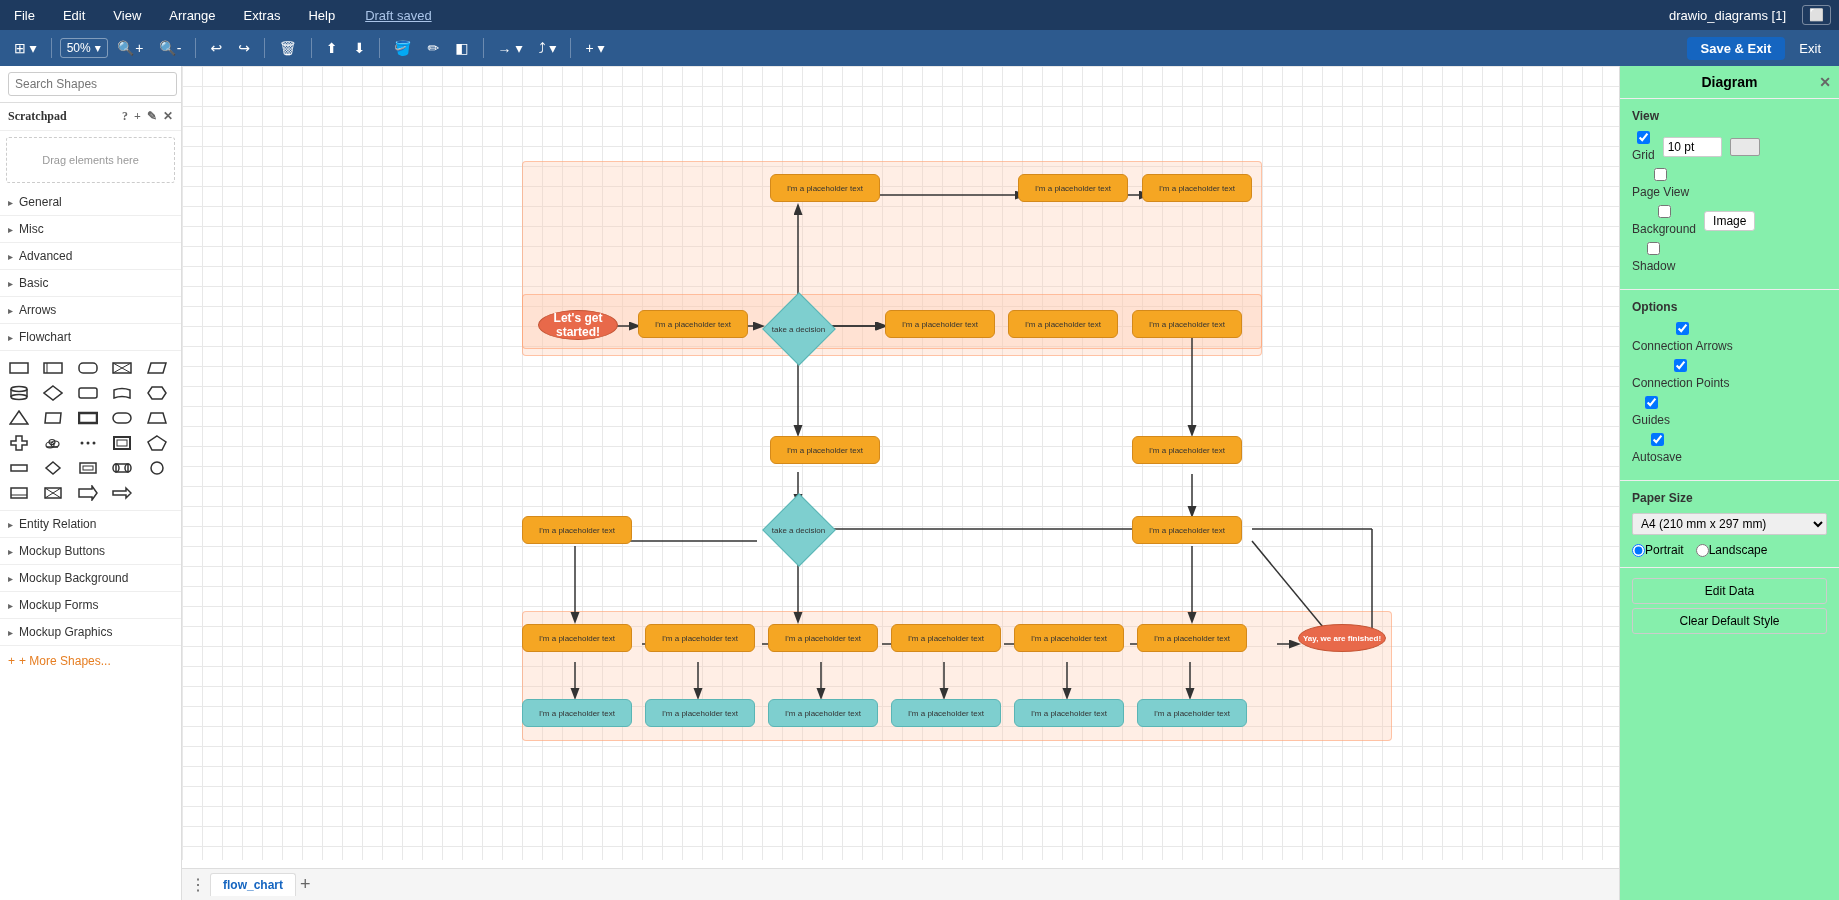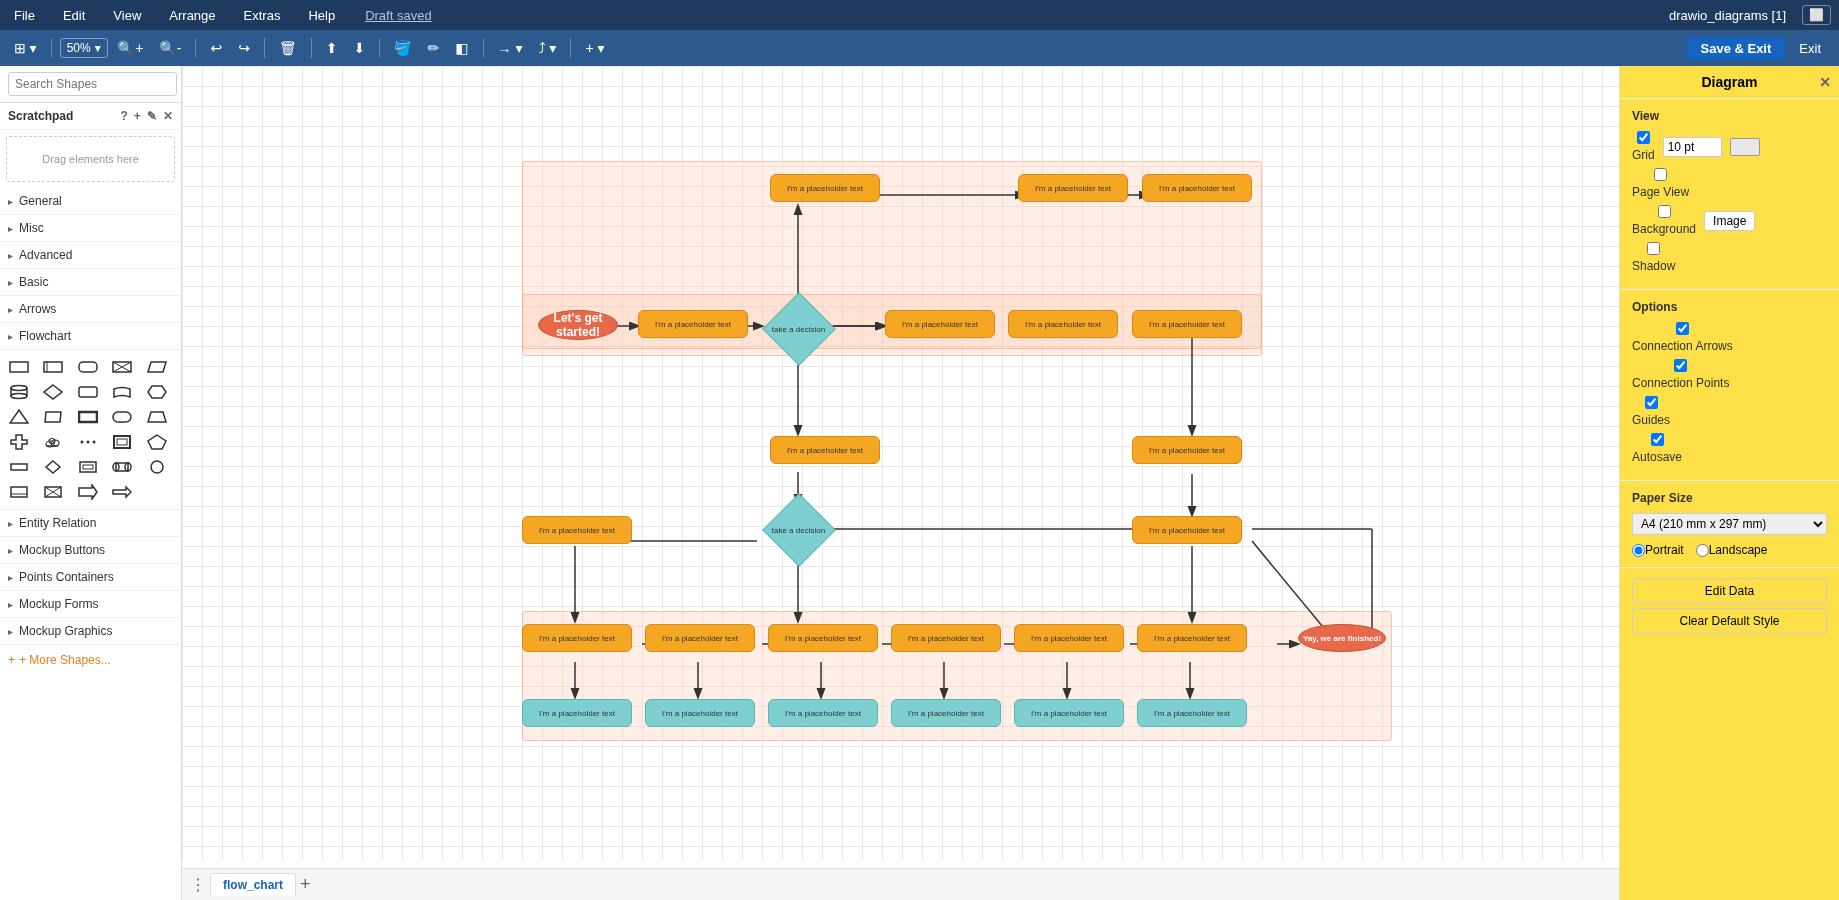--- a/index.html
+++ b/index.html
@@ -116,20 +116,21 @@
     .search-icon { color: #666; margin-left: 4px; cursor: pointer; }
 
     .scratchpad-header {
       display: flex;
       align-items: flex-start;
       padding: 6px 8px;
       border-bottom: 1px solid #eee;
       font-size: 12px;
       font-weight: bold;
       color: #333;
+      font-family: Liberation Serif, serif;
     }
     .scratchpad-header .actions { margin-left: auto; display: flex; gap: 6px; color: #666; }
     .scratchpad-drag {
       padding: 16px 8px;
       text-align: center;
       color: #999;
       font-size: 11px;
       border: 1px dashed #ccc;
       margin: 6px;
       border-radius: 3px;
@@ -216,21 +217,21 @@
       font-size: 12px;
       color: #1565c0;
       cursor: pointer;
       font-weight: bold;
     }
     .tab-add { background: none; border: none; cursor: pointer; color: #666; font-size: 18px; }
 
     
     .right-panel {
       width: 220px;
-      background: #fde047;
+      background: #86efac;
       border-left: 1px solid #ddd;
       display: flex;
       flex-direction: column;
       flex-shrink: 0;
       overflow-y: auto;
       padding-bottom: 20px;
     }
     .right-panel-header {
       display: flex;
       align-items: center;
@@ -581,21 +582,21 @@
         </div>
     </div>
 
     <div class="sidebar-category">
       <span>Entity Relation</span>
     </div>
     <div class="sidebar-category">
       <span>Mockup Buttons</span>
     </div>
     <div class="sidebar-category">
-      <span>Points Containers</span>
+      <span>Mockup Background</span>
     </div>
     <div class="sidebar-category">
       <span>Mockup Forms</span>
     </div>
     <div class="sidebar-category">
       <span>Mockup Graphics</span>
     </div>
     <div class="more-shapes">
       <span>+</span>
       <span>+ More Shapes...</span>

